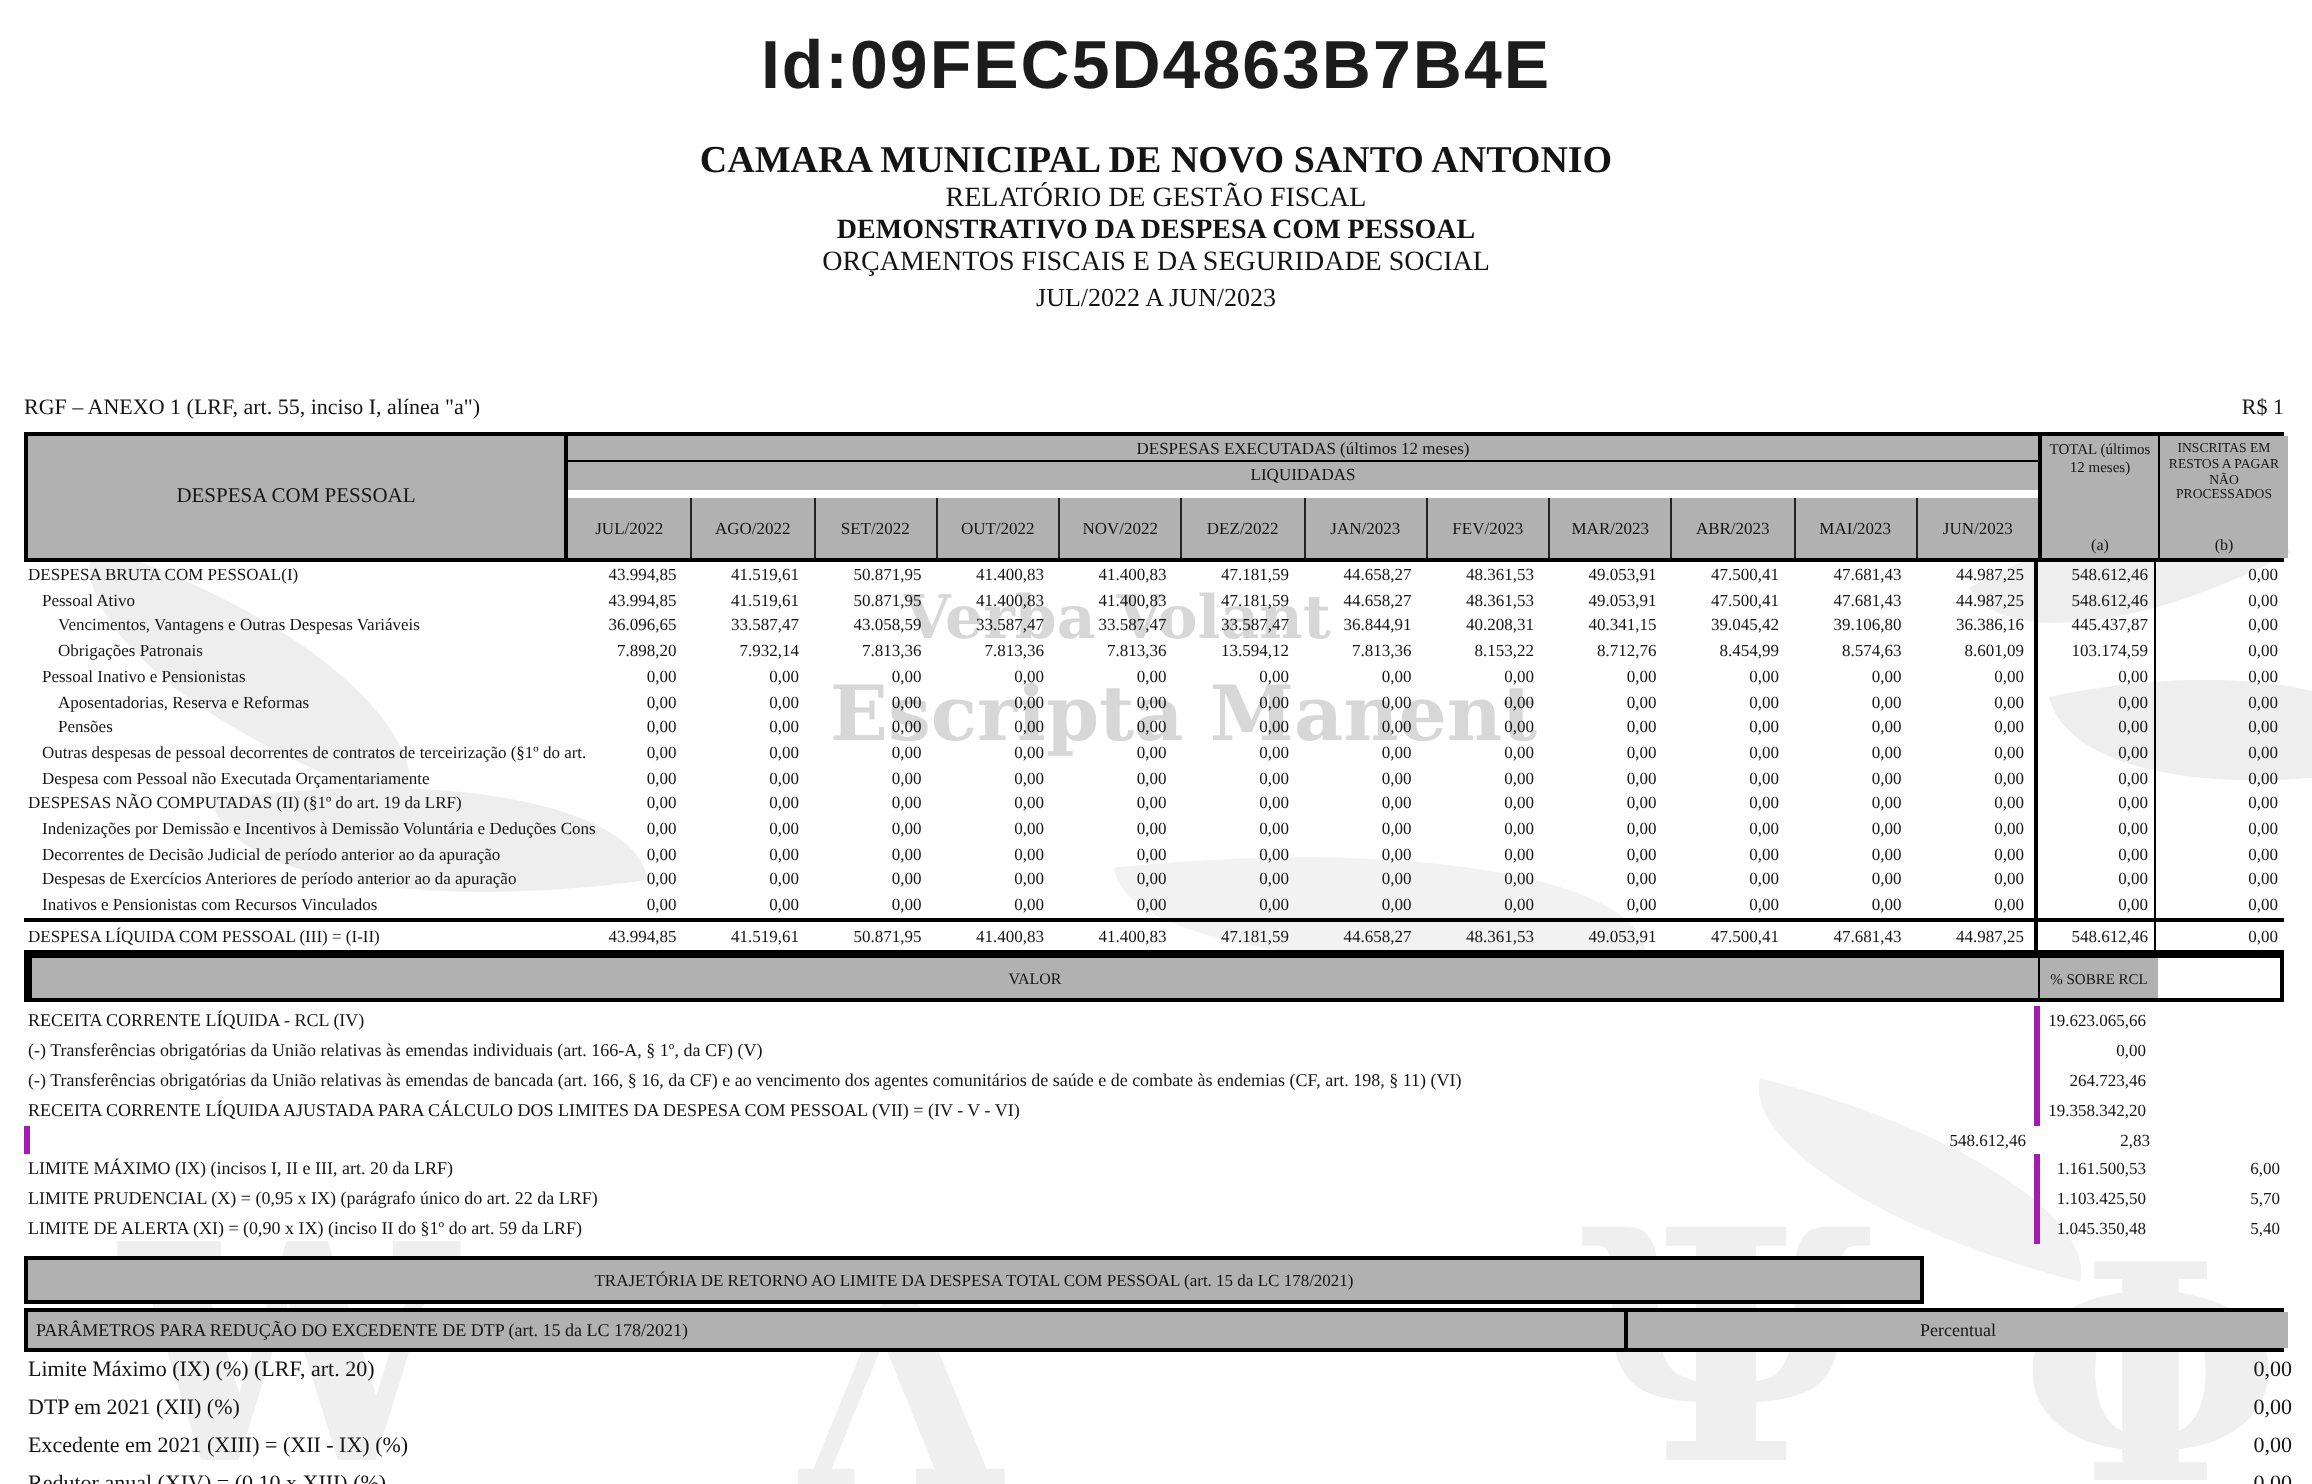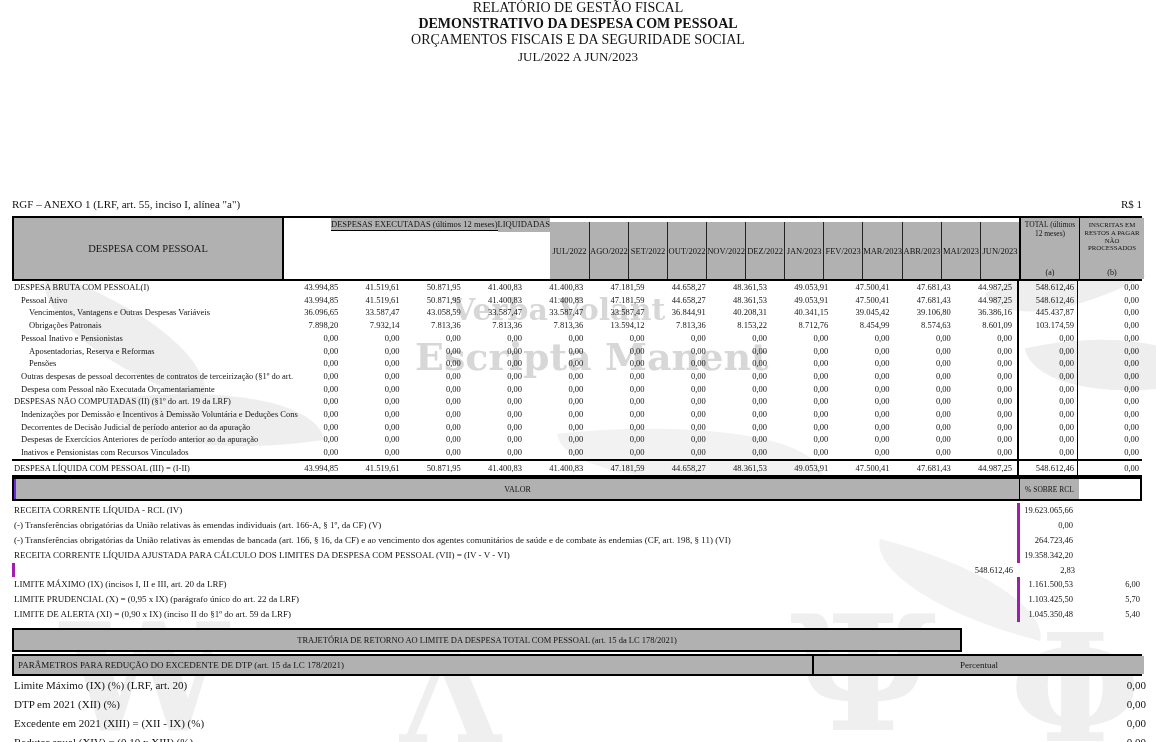--- a/index.html
+++ b/index.html
@@ -33,21 +33,21 @@
   .annex { top: 198px; left: 12px; width: 1130px; display: flex; justify-content: space-between; font-size: 11px; }
 
   
   .mt-head {
     top: 216px; left: 12px; width: 1130px; height: 65px;
     display: grid; grid-template-columns: 270px 735px 60px 65px;
     border: 2px solid #000; background: #fff;
   }
   .gray { background: #b1b1b1; }
   .h-label { border-right: 2px solid #000; display: flex; align-items: center; justify-content: center; font-size: 10.5px; }
-  .h-mid { display: flex; flex-direction: row; margin-left: 47px; }
+  .h-mid { display: flex; flex-direction: column; }
   .h-exec { height: 13px; border-bottom: 1px solid #000; text-align: center; font-size: 8.5px; line-height: 12px; }
   .h-liq  { height: 14px; text-align: center; font-size: 8.5px; line-height: 13px; }
   .h-months { flex: 1; background: #fff; padding-top: 4px; display: grid; grid-template-columns: repeat(12, 1fr); }
   .h-month { background: #b1b1b1; border-left: 1px solid #222; font-size: 8.5px; display: flex; align-items: center; justify-content: center; }
   .h-month:first-child { border-left: none; }
   .h-total { border-left: 2px solid #000; font-size: 7.5px; line-height: 8.5px; text-align: center; display: flex; flex-direction: column; padding: 3px 1px 2px 1px; }
   .h-restos { border-left: 1.5px solid #000; font-size: 6.8px; line-height: 7.8px; text-align: center; display: flex; flex-direction: column; padding: 3px 1px 2px 1px; }
   .h-sub { margin-top: auto; font-size: 8px; }
 
   
@@ -62,21 +62,21 @@
   .c-tot { border-left: 2px solid #000; padding-right: 3px; }
   .c-res { border-left: 1px solid #000; padding-right: 3px; }
 
   
   .ap-bar {
     top: 477px; left: 12px; width: 1130px; height: 24px;
     display: grid; grid-template-columns: 1005px 60px 65px;
     border: 2px solid #000;
   }
   .ap-title { display: flex; align-items: center; justify-content: center; font-size: 9px; }
-  .ap-cv { border-left: 2px solid #6d28d9; display: flex; align-items: center; justify-content: center; font-size: 8px; }
+  .ap-cv { border-left: 2px solid #000000; display: flex; align-items: center; justify-content: center; font-size: 8px; }
   .ap-cp { border-left: 1.5px solid #000; display: flex; align-items: center; justify-content: center; font-size: 7.5px; }
   .ap-rows { top: 503px; left: 12px; width: 1130px; }
   .ap-row { display: grid; grid-template-columns: 1005px 60px 65px; height: 14.9px; font-size: 9px; line-height: 14.9px; }
   .ap-lab { white-space: nowrap; overflow: hidden; padding-left: 2px; }
   .ap-val { border-left: 3px solid #a21caf; text-align: right; padding-right: 4px; font-size: 8.5px; }
   .ap-pct { text-align: right; padding-right: 2px; font-size: 8.5px; }
 
   
   .tj-bar { top: 628px; left: 12px; width: 950px; height: 24px; border: 2px solid #000; display: flex; align-items: center; justify-content: center; font-size: 8.5px; }
   .tj-head { top: 654px; left: 12px; width: 1130px; height: 22px; border: 2px solid #000; display: grid; grid-template-columns: 798px 332px; }
@@ -101,20 +101,22 @@
     <div class="wm-leaf" style="left:870px; top:560px; width:180px; height:60px; transform:rotate(14deg); background:#f2f2f2;"></div>
     <span class="wm-text" style="left:452px; top:292px; font-size:30px;">Verba Volant</span>
     <span class="wm-text" style="left:415px; top:334px; font-size:38px;">Escripta Manent</span>
     <span class="wm-glyph" style="left:60px; top:590px; font-size:150px;">W</span>
     <span class="wm-glyph" style="left:790px; top:580px; font-size:160px;">Ψ</span>
     <span class="wm-glyph" style="left:1010px; top:600px; font-size:150px;">Φ</span>
     <span class="wm-glyph" style="left:400px; top:620px; font-size:130px;">Λ</span>
   </div>
 
   <div class="layer hdr">
+    <div class="doc-id">Id:09FEC5D4863B7B4E</div>
+    <div class="org">CAMARA MUNICIPAL DE NOVO SANTO ANTONIO</div>
     <div class="sub1">RELATÓRIO DE GESTÃO FISCAL</div>
     <div class="sub2">DEMONSTRATIVO DA DESPESA COM PESSOAL</div>
     <div class="sub3">ORÇAMENTOS FISCAIS E DA SEGURIDADE SOCIAL</div>
     <div class="sub4">JUL/2022 A JUN/2023</div>
   </div>
 
   <div class="layer annex">
     <span>RGF – ANEXO 1 (LRF, art. 55, inciso I, alínea "a")</span>
     <span>R$ 1</span>
   </div>

